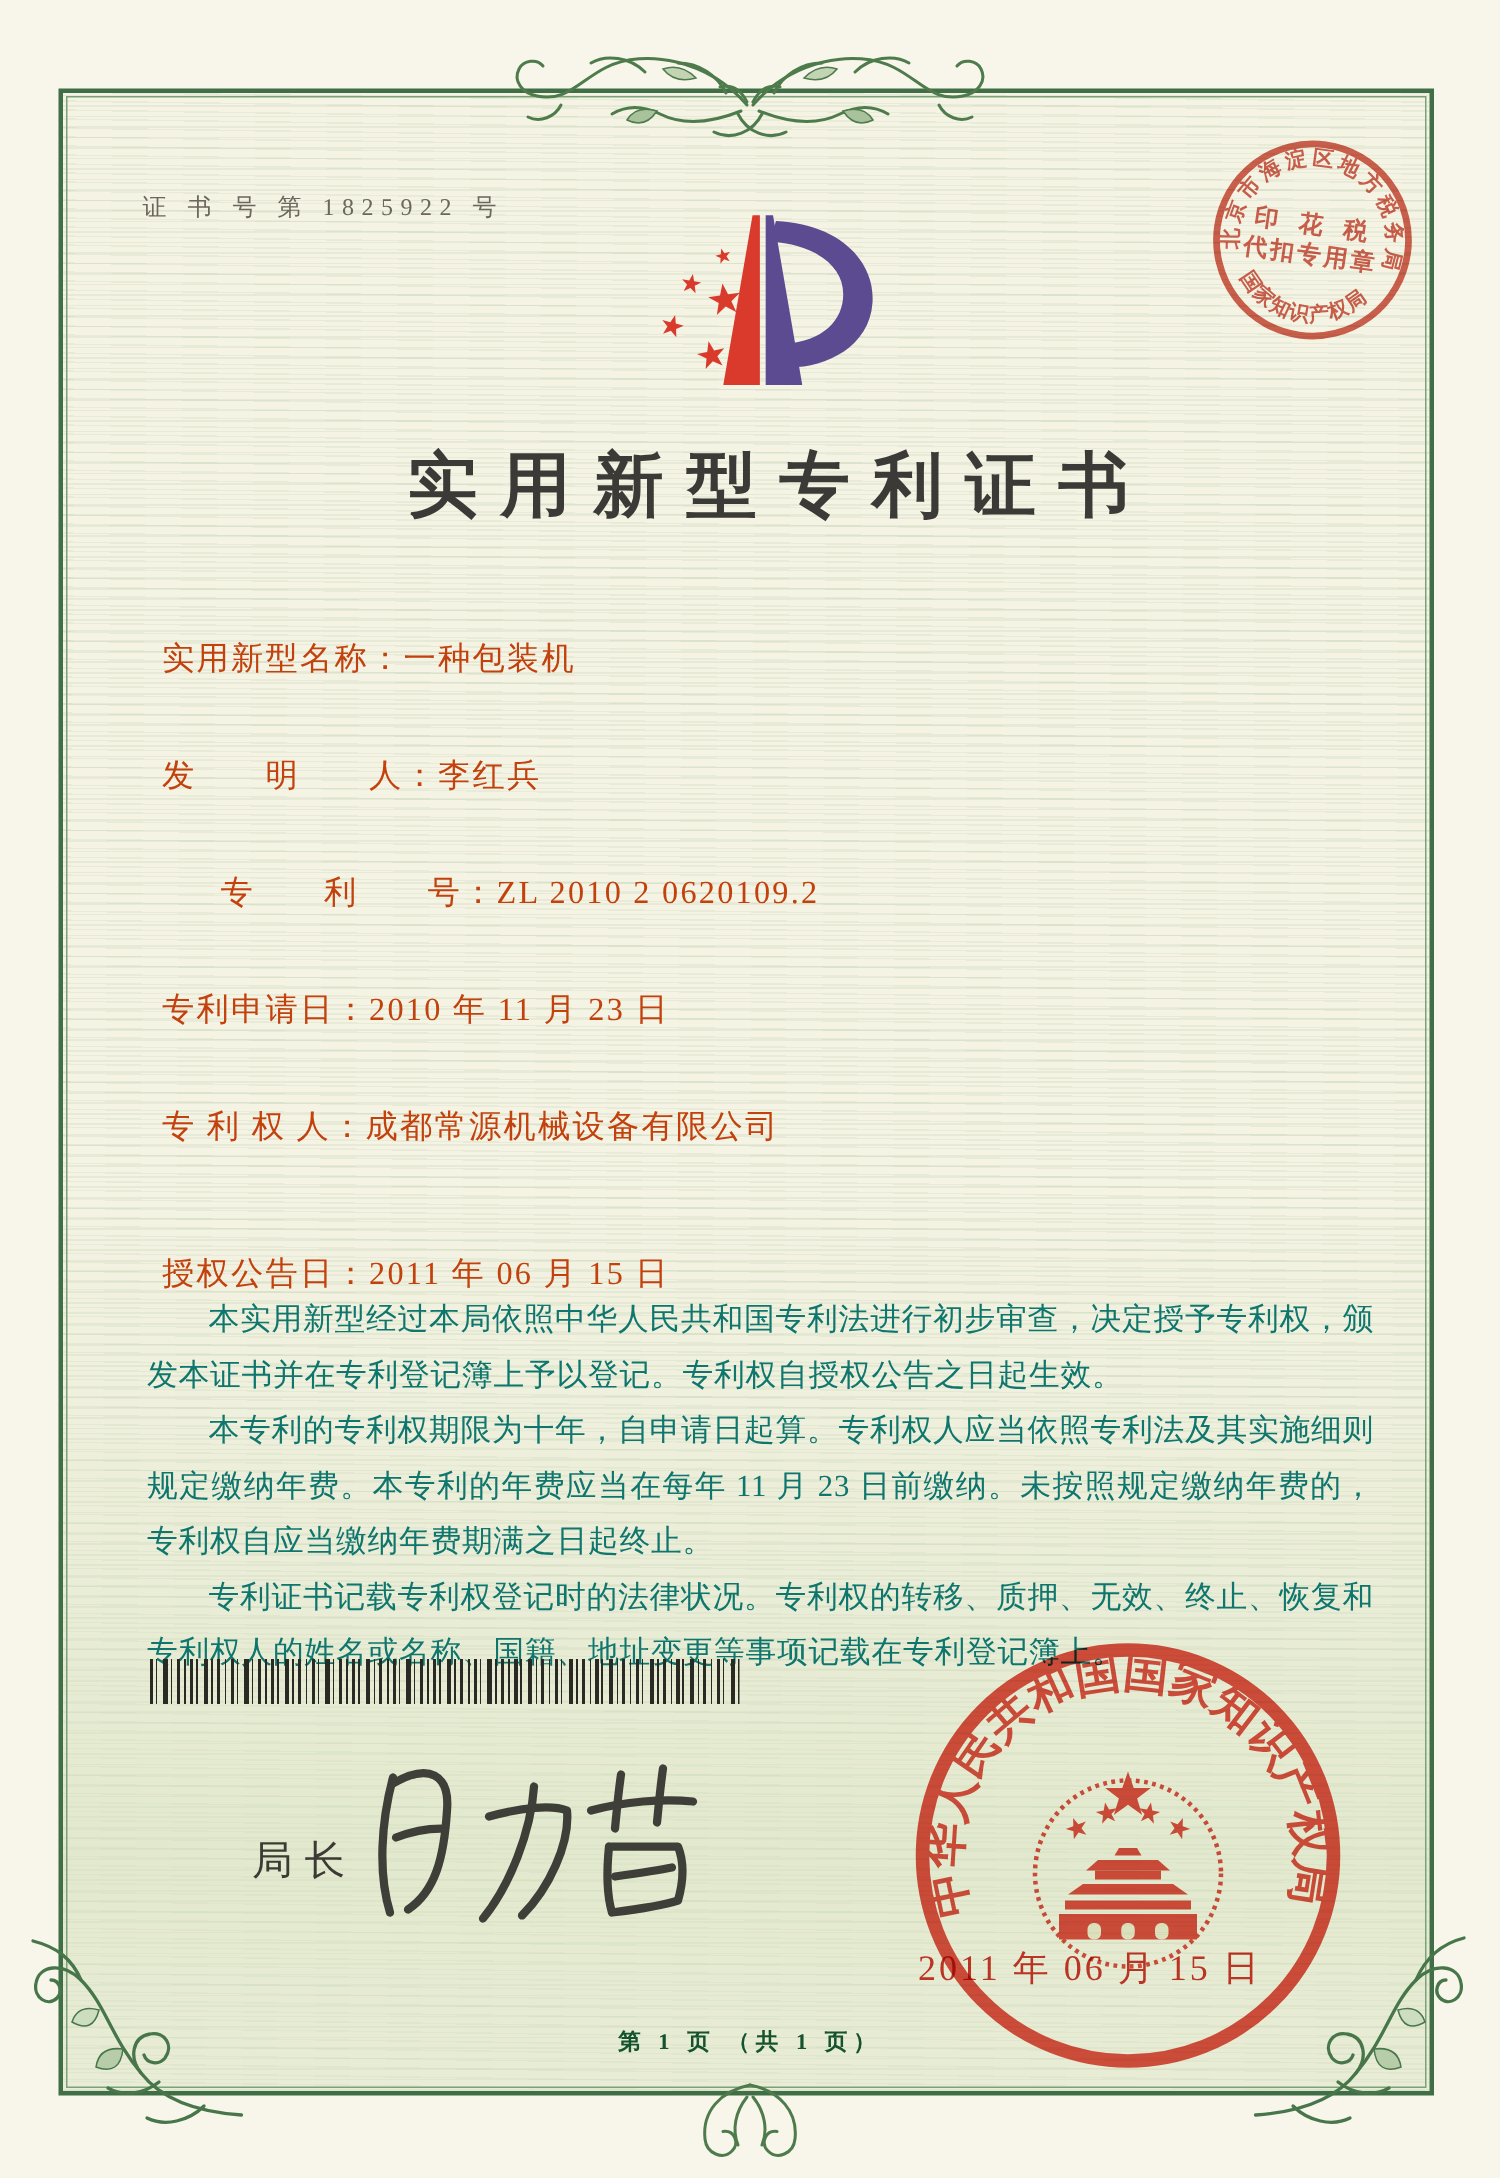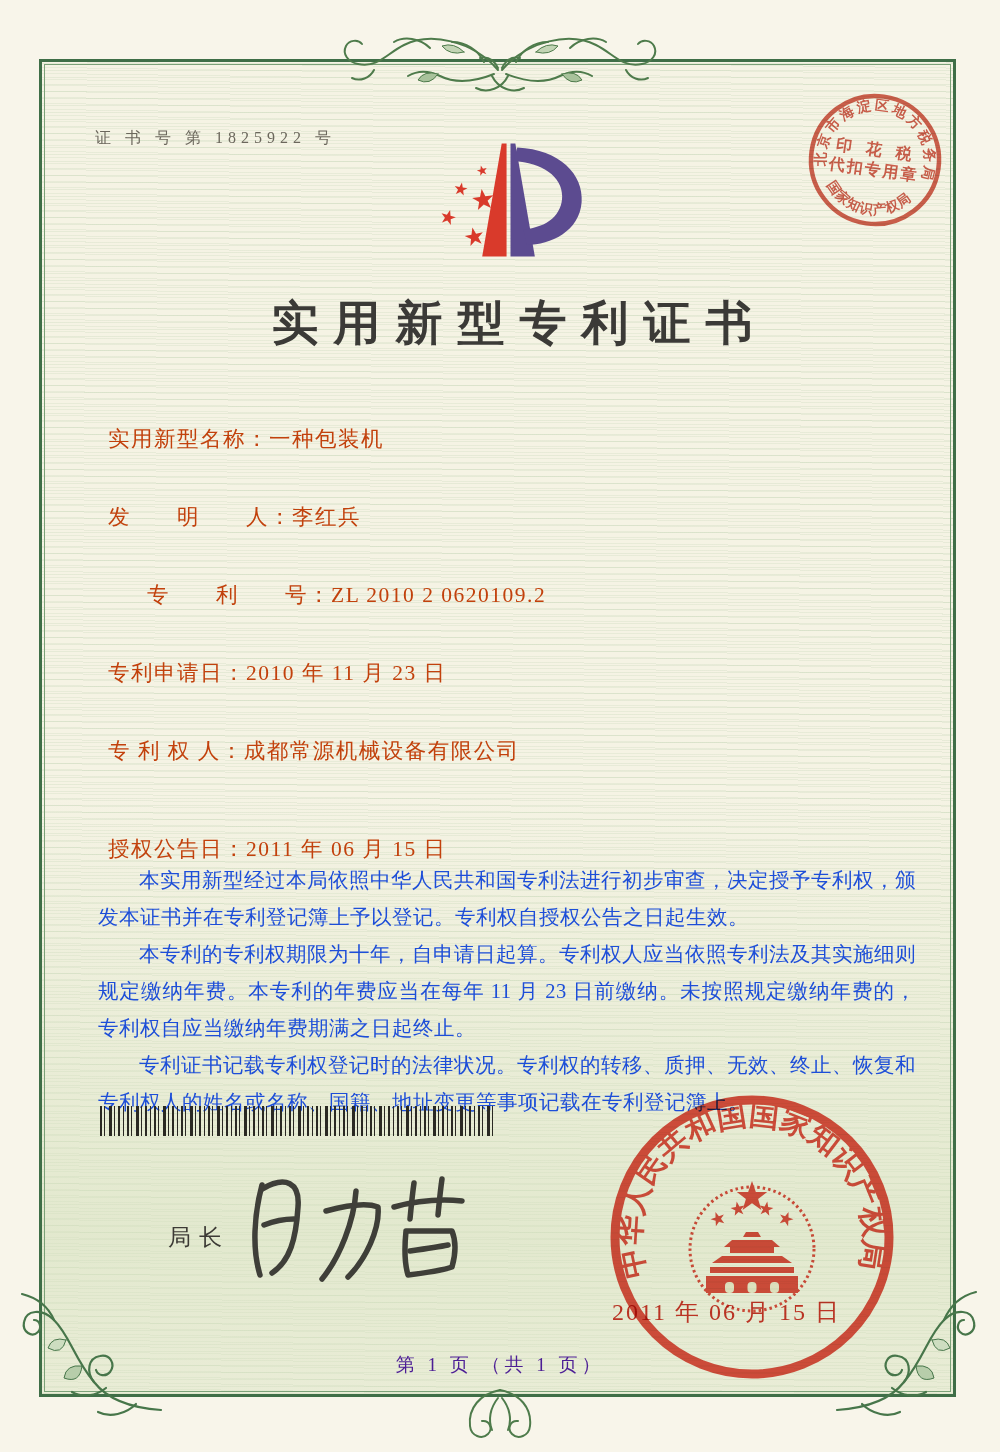--- a/index.html
+++ b/index.html
@@ -26,45 +26,45 @@
     position:absolute; left:95px; top:128px; font-size:16px; letter-spacing:5px; color:#6b675c;
   }
   .logo{ position:absolute; left:412px; top:132px; }
   .title{
     position:absolute; left:0; right:0; top:292px; text-align:center;
     font-size:47px; font-weight:bold; letter-spacing:15px; text-indent:15px; color:#3b3a37;margin-left:24px;
   }
   .field{ position:absolute; left:108px; font-size:21.5px; letter-spacing:1.5px; color:#c2410c; white-space:nowrap; }
   .paras{
     position:absolute; left:98px; top:862px; width:818px;
-    font-size:20.5px; line-height:37px; text-align:justify; color:#1d4ed8; letter-spacing:0.5px;
+    font-size:20.5px; line-height:37px; text-align:justify; color:#0f766e; letter-spacing:0.5px;
   }
   .paras p{ margin:0; text-indent:2em; }
   .barcode{
     position:absolute; left:100px; top:1106px; width:393px; height:30px;
     background:repeating-linear-gradient(90deg,
       #2a2923 0 2px, rgba(0,0,0,0) 2px 4px,
       #2a2923 4px 5px, rgba(0,0,0,0) 5px 9px,
       #2a2923 9px 12px, rgba(0,0,0,0) 12px 14px,
       #2a2923 14px 15px, rgba(0,0,0,0) 15px 18px,
       #2a2923 18px 20px, rgba(0,0,0,0) 20px 23px,
       #2a2923 23px 24px, rgba(0,0,0,0) 24px 27px);
   }
-  .sig-label{ position:absolute; left:168px; top:1222px; font-size:23px; letter-spacing:8px; color:#3c3a35; }
+  .sig-label{ position:absolute; left:168px; top:1222px; font-size:27px; letter-spacing:8px; color:#3c3a35; }
   .sig-svg{ position:absolute; left:228px; top:1163px; }
   .sr-only{ position:absolute; width:1px; height:1px; overflow:hidden; clip:rect(0 0 0 0); white-space:nowrap; }
   .seal{ position:absolute; left:606px; top:1091px; mix-blend-mode:multiply; }
   .seal-date{
     position:absolute; left:612px; top:1296px; width:210px; text-align:center;
     font-size:24px; letter-spacing:2px; color:#d0382b; mix-blend-mode:multiply; white-space:nowrap;
   }
   .tax-stamp{ position:absolute; left:780px; top:65px; transform:rotate(8deg); mix-blend-mode:multiply; }
   .footer{
     position:absolute; left:0; right:0; top:1352px; text-align:center;
-    font-size:19px; letter-spacing:4px; color:#4c1d95;
+    font-size:15px; letter-spacing:4px; color:#14532d;font-weight:bold;
   }
   .orn{ position:absolute; pointer-events:none; }
   svg text{ font-family:"Liberation Serif","DejaVu Serif",serif; }
 </style>
 </head>
 <body>
 
 <div class="page">
 
   <div class="frame"></div>

